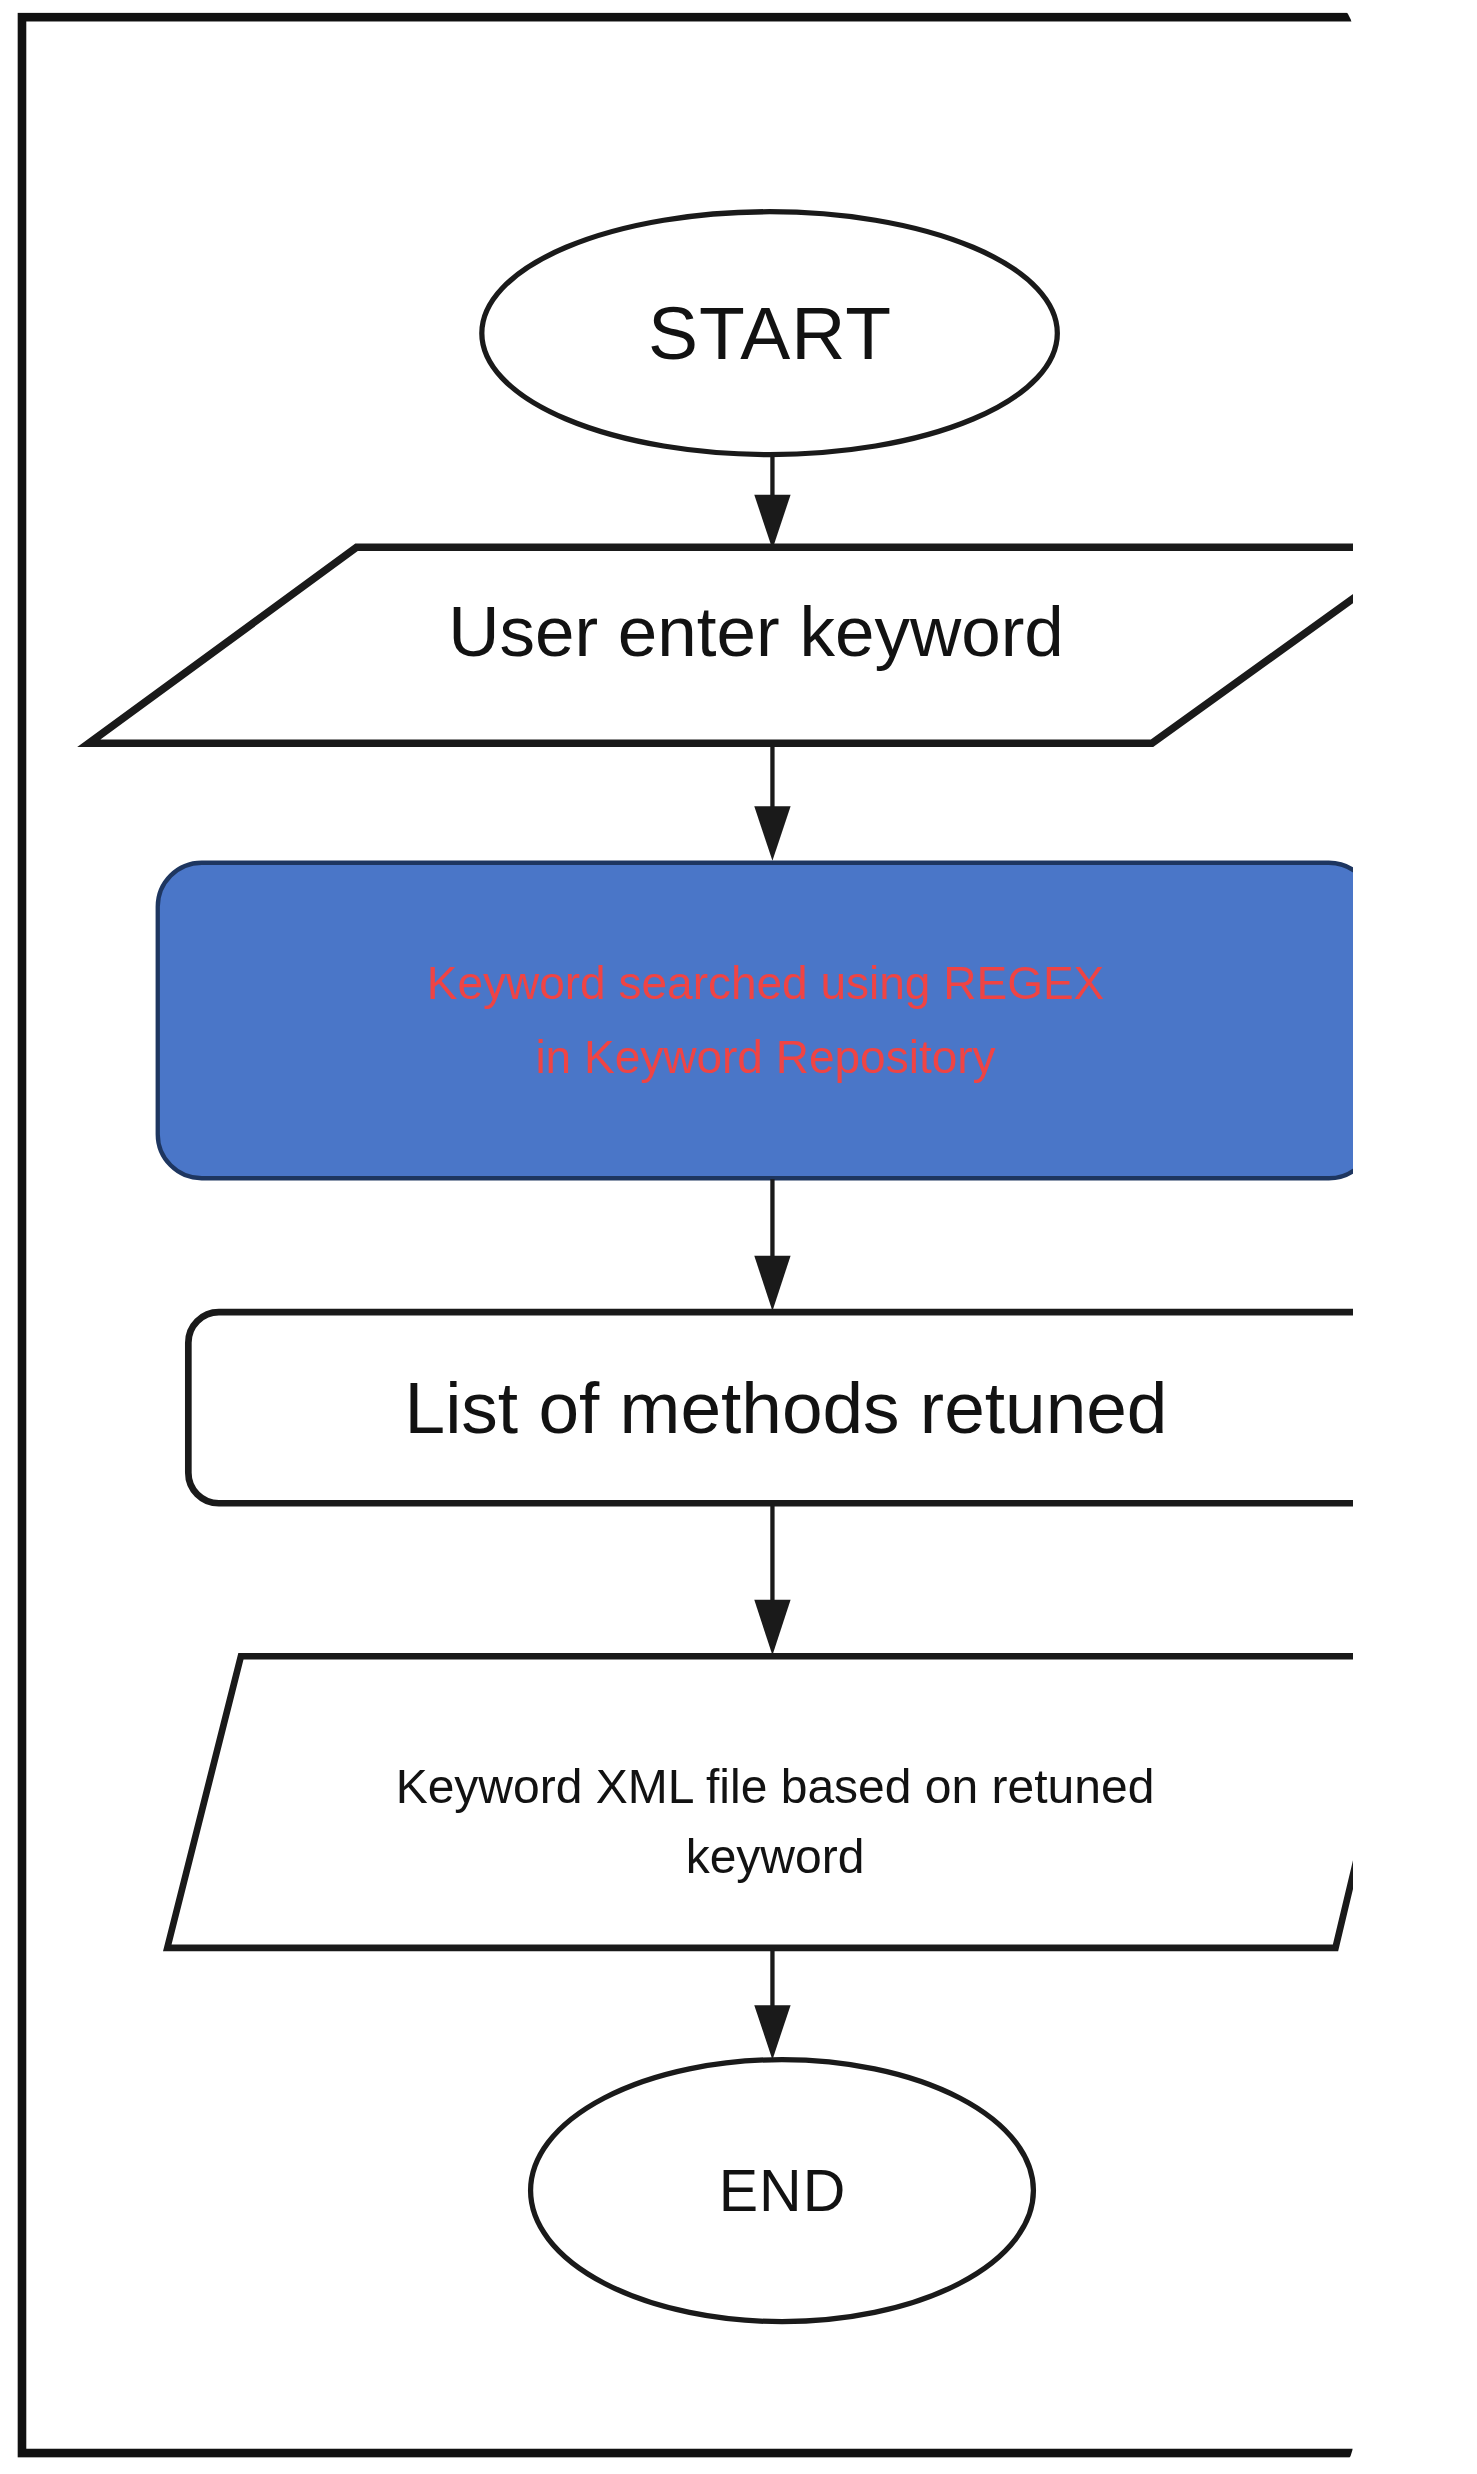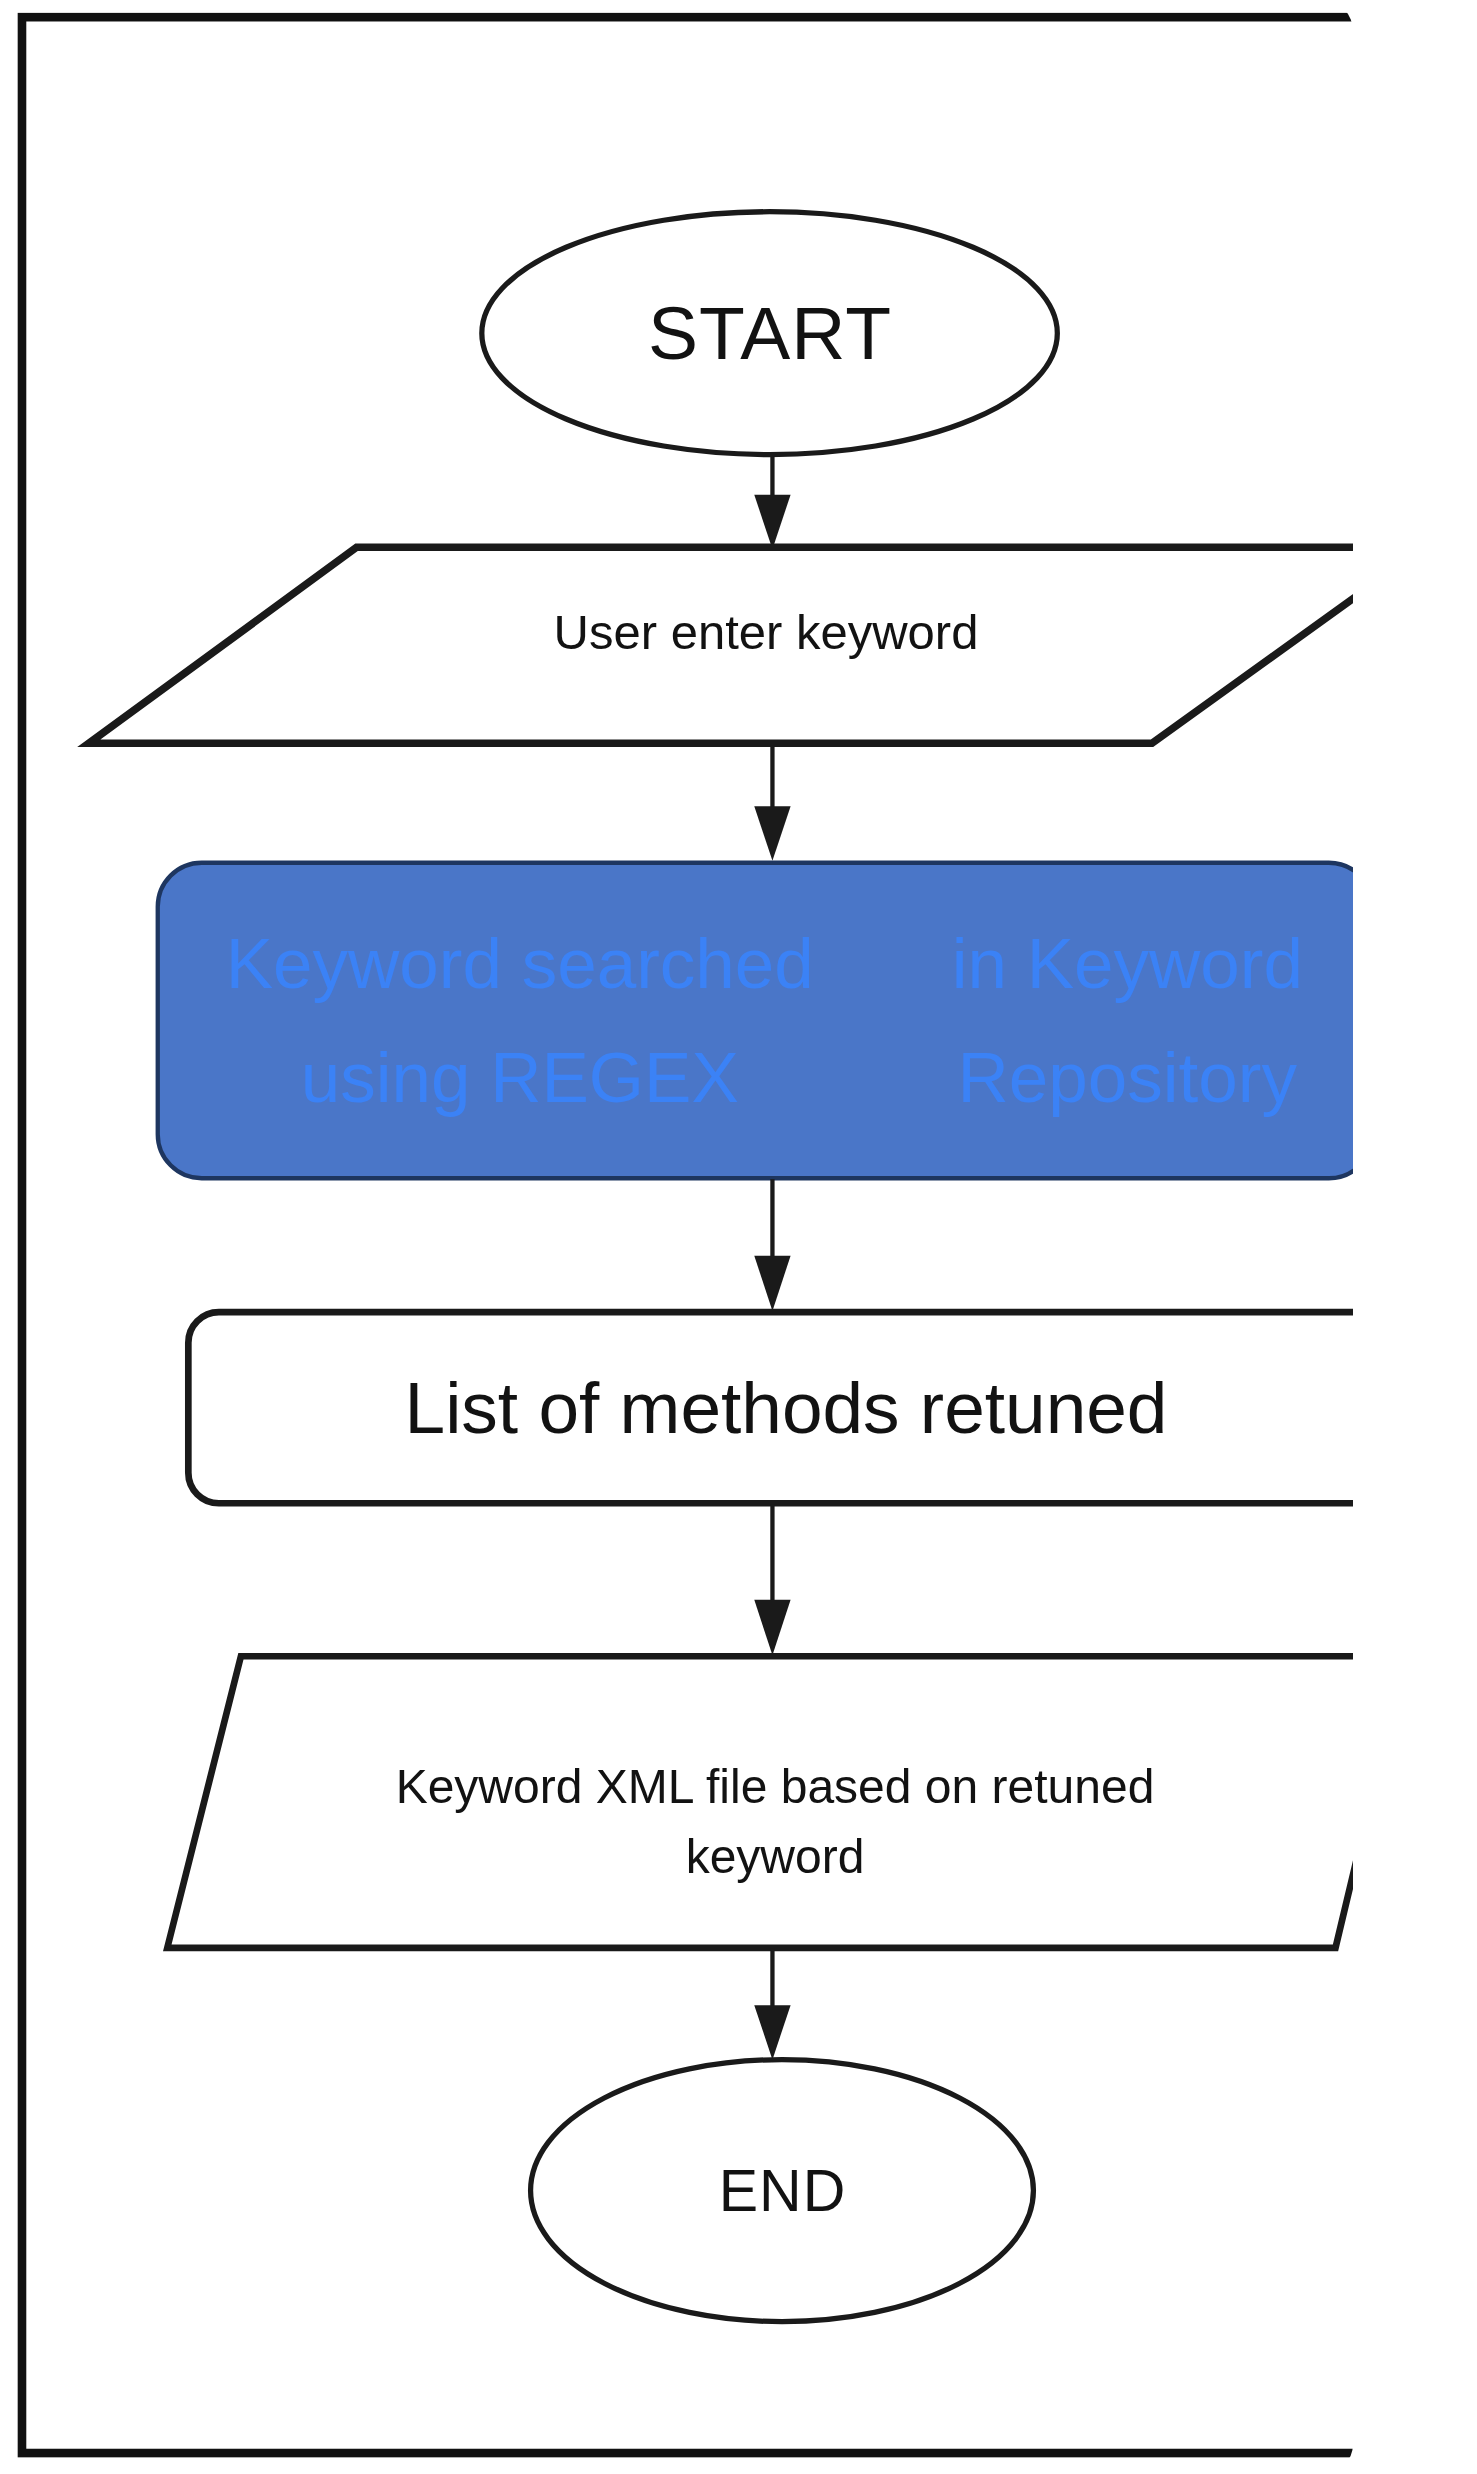--- a/index.html
+++ b/index.html
@@ -31,27 +31,27 @@
     text-align: center;
     color: #121212;
     z-index: 2;
     pointer-events: none;
   }
   .lbl-start {
     left: 483px; top: 213px; width: 574px; height: 239px;
     font-size: 75px; letter-spacing: 1px;
   }
   .lbl-input1 {
-    left: 288px; top: 550px; width: 956px; height: 163px;
-    font-size: 49px;
+    left: 278px; top: 550px; width: 956px; height: 163px;
+    font-size: 71px;
   }
   .lbl-regex {
     left: 158px; top: 863px; width: 1215px; height: 316px;
-    font-size: 71px; line-height: 1.60; color: #3b82f6;
-    flex-direction: row;
+    font-size: 46px; line-height: 1.60; color: #ef4444;
+    flex-direction: column;
   }
   .lbl-regex span { display: block; }
   .lbl-list {
     left: 188px; top: 1312px; width: 1196px; height: 191px;
     font-size: 73px;
   }
   .lbl-output {
     left: 249px; top: 1693px; width: 1052px; height: 258px;
     font-size: 48px; line-height: 1.46;
     flex-direction: column;

